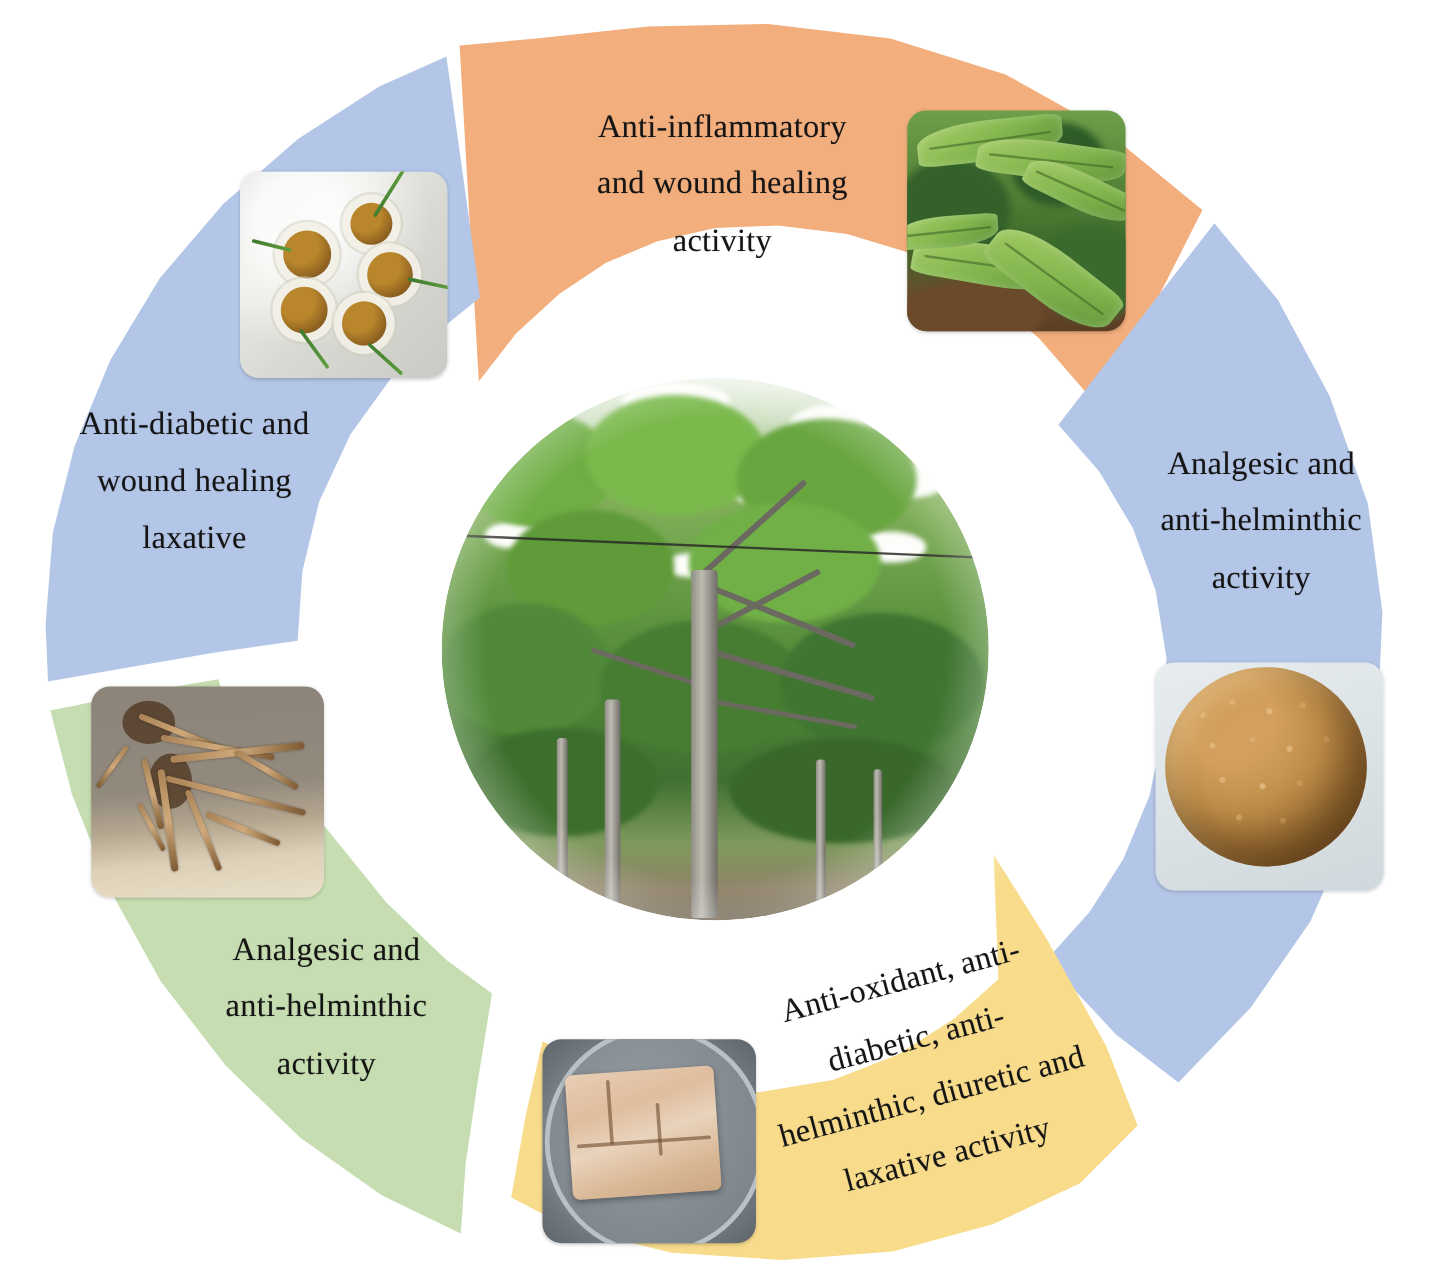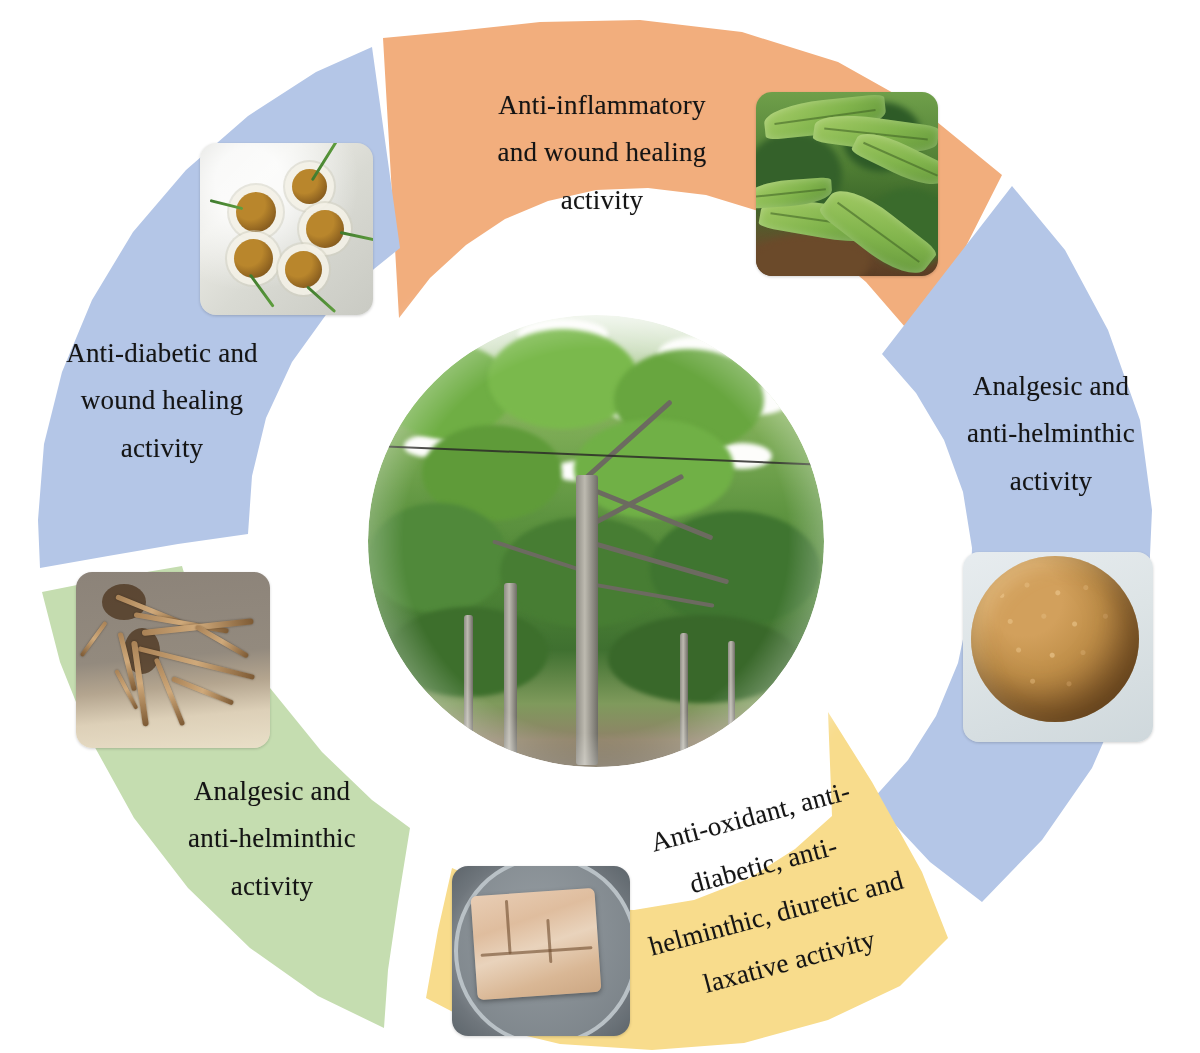--- a/index.html
+++ b/index.html
@@ -128,21 +128,21 @@
 diabetic, anti-
 helminthic, diuretic and
 laxative activity</div>
 
   <div class="seg-label" style="left:132px;top:768px;width:280px;">Analgesic and
 anti-helminthic
 activity</div>
 
   <div class="seg-label" style="left:28px;top:330px;width:268px;">Anti-diabetic and
 wound healing
-activity</div>
+laxative</div>
 
   <div class="photo ph-flowers" style="left:200px;top:143px;width:173px;height:172px;">
     <div class="inner">
       <div class="fl" style="left:36px;top:49px;width:40px;height:40px;"></div>
       <div class="fl" style="left:92px;top:26px;width:35px;height:35px;"></div>
       <div class="fl" style="left:106px;top:67px;width:38px;height:38px;"></div>
       <div class="fl" style="left:34px;top:96px;width:39px;height:39px;"></div>
       <div class="fl" style="left:85px;top:108px;width:37px;height:37px;"></div>
       <div class="stem" style="left:10px;top:56px;width:34px;transform:rotate(14deg);"></div>
       <div class="stem" style="left:112px;top:36px;width:46px;transform:rotate(-58deg);"></div>

